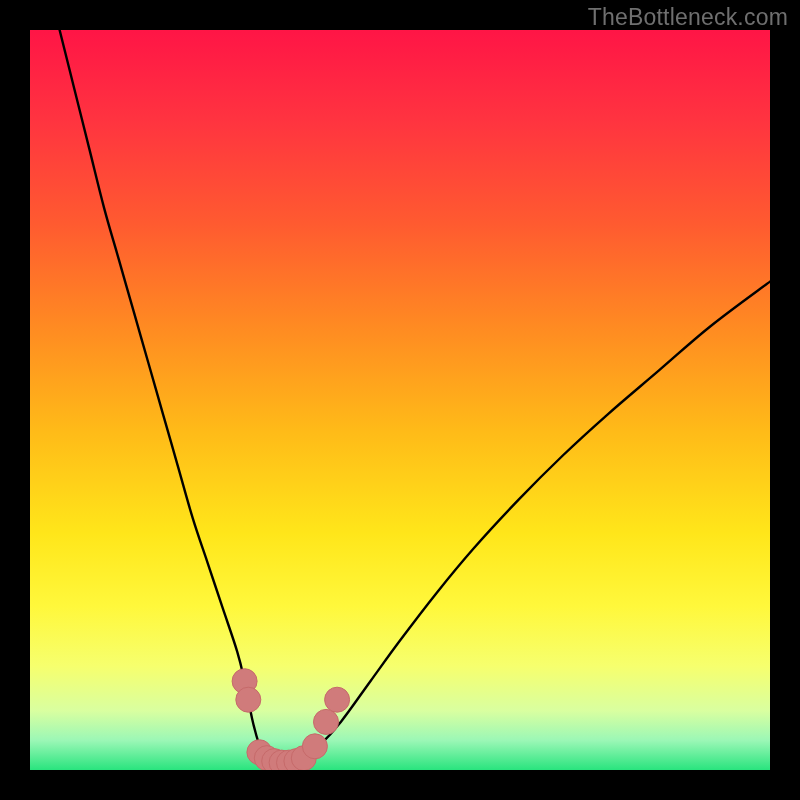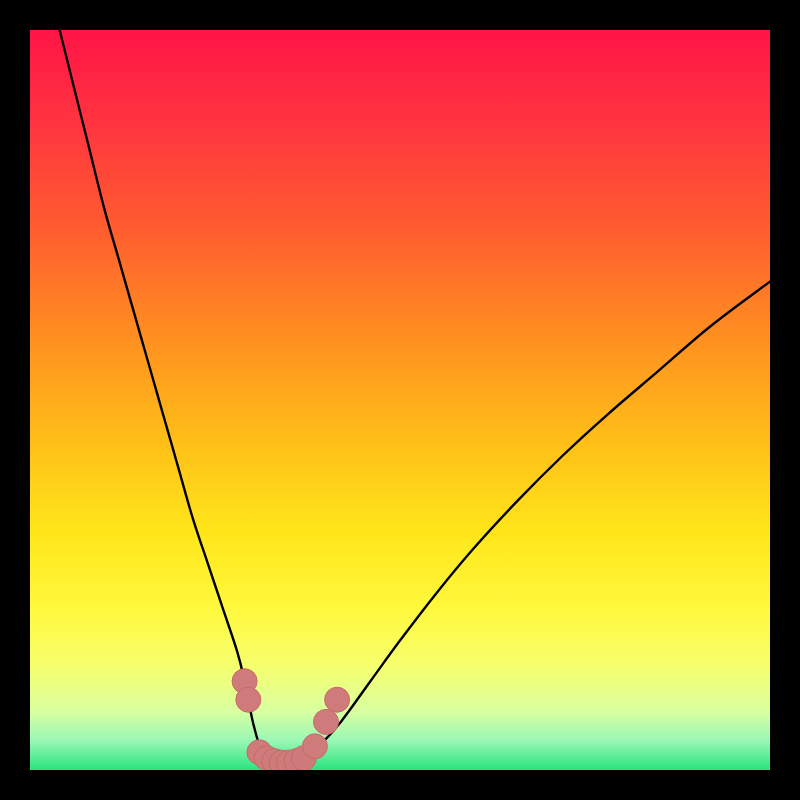--- a/index.html
+++ b/index.html
@@ -39,20 +39,21 @@
     overflow: hidden;
   }
   .plot-area svg {
     display: block;
   }
 </style>
 </head>
 <body>
 
 <div class="frame">
+  <div class="watermark">TheBottleneck.com</div>
   <div class="plot-area">
     <svg id="plot-svg" width="740" height="740" viewBox="0 0 740 740">
       <defs>
         <linearGradient id="bg-grad" x1="0" y1="0" x2="0" y2="1">
             <stop offset="0%" stop-color="#ff1546"></stop>
             <stop offset="12%" stop-color="#ff3340"></stop>
             <stop offset="26%" stop-color="#ff5a30"></stop>
             <stop offset="40%" stop-color="#ff8a22"></stop>
             <stop offset="54%" stop-color="#ffba18"></stop>
             <stop offset="68%" stop-color="#ffe61a"></stop>

